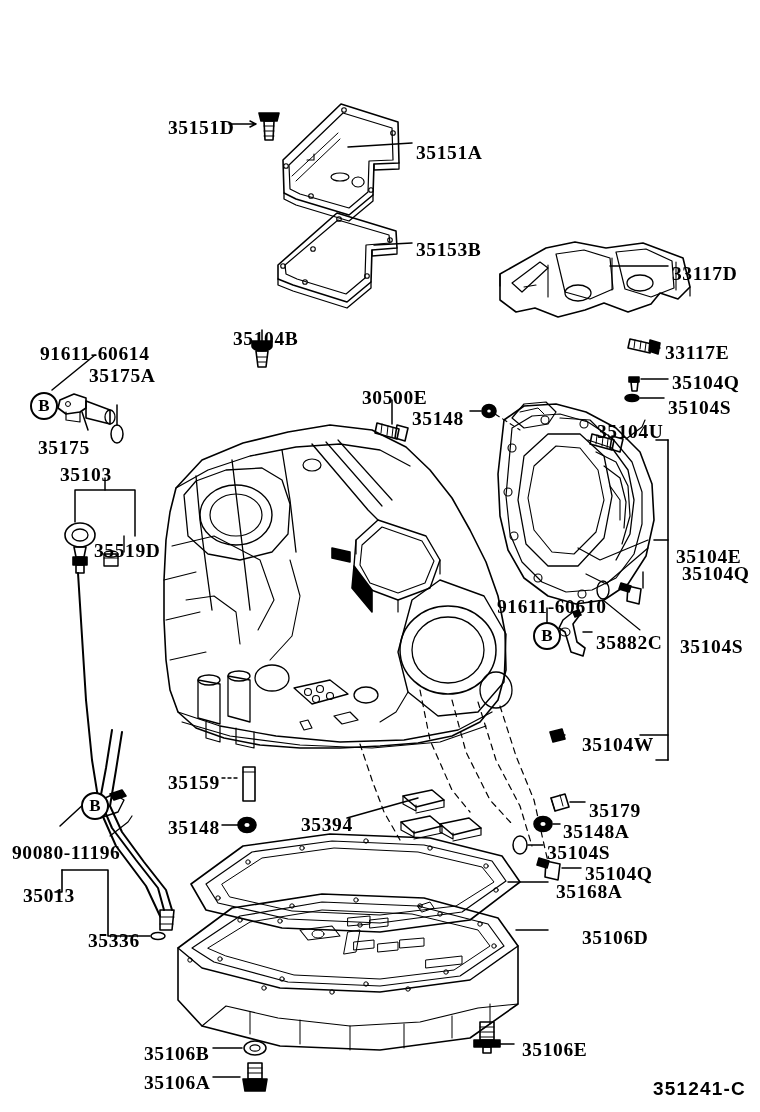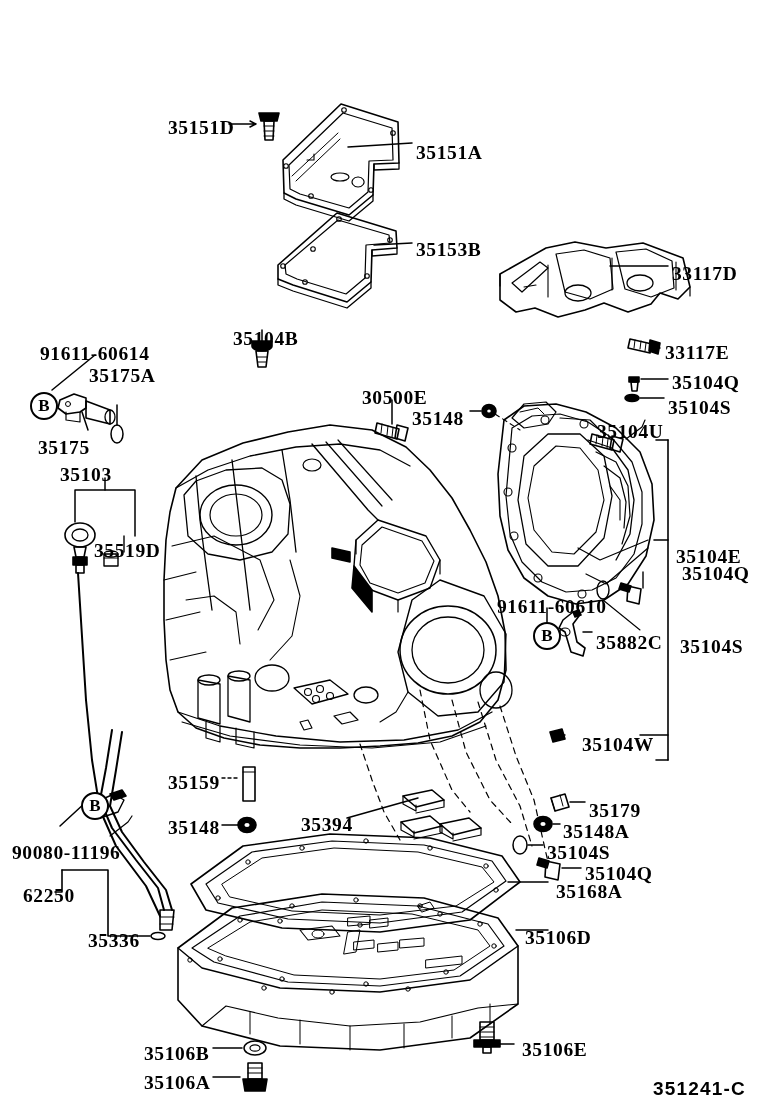--- a/index.html
+++ b/index.html
@@ -507,23 +507,23 @@
       <div class="lbl" style="left: 566px; top: 735px; margin-left: 16px;">35104W</div>
       <div class="lbl" style="left: 168px; top: 773px;">35159</div>
       <div class="lbl" style="left: 281px; top: 815px; margin-left: 20px;">35394</div>
       <div class="lbl" style="left: 168px; top: 818px;">35148</div>
       <div class="lbl" style="left: 589px; top: 801px;">35179</div>
       <div class="lbl" style="left: 563px; top: 822px;">35148A</div>
       <div class="lbl" style="left: 547px; top: 843px;">35104S</div>
       <div class="lbl" style="left: 585px; top: 864px;">35104Q</div>
       <div class="lbl" style="left: 556px; top: 882px;">35168A</div>
       <div class="lbl" style="left: 12px; top: 843px;">90080-11196</div>
-      <div class="lbl" style="left: 23px; top: 886px;">62250</div>
+      <div class="lbl" style="left: 23px; top: 886px;">35013</div>
       <div class="lbl" style="left: 88px; top: 931px;">35336</div>
-      <div class="lbl" style="left: 525px; top: 928px;">35106D</div>
+      <div class="lbl" style="left: 582px; top: 928px;">35106D</div>
       <div class="lbl" style="left: 522px; top: 1040px;">35106E</div>
       <div class="lbl" style="left: 144px; top: 1044px;">35106B</div>
       <div class="lbl" style="left: 144px; top: 1073px;">35106A</div>
     </div>
 
   <div class="diagram-id">351241-C</div>
 
 </div>
 
 </body></html>

